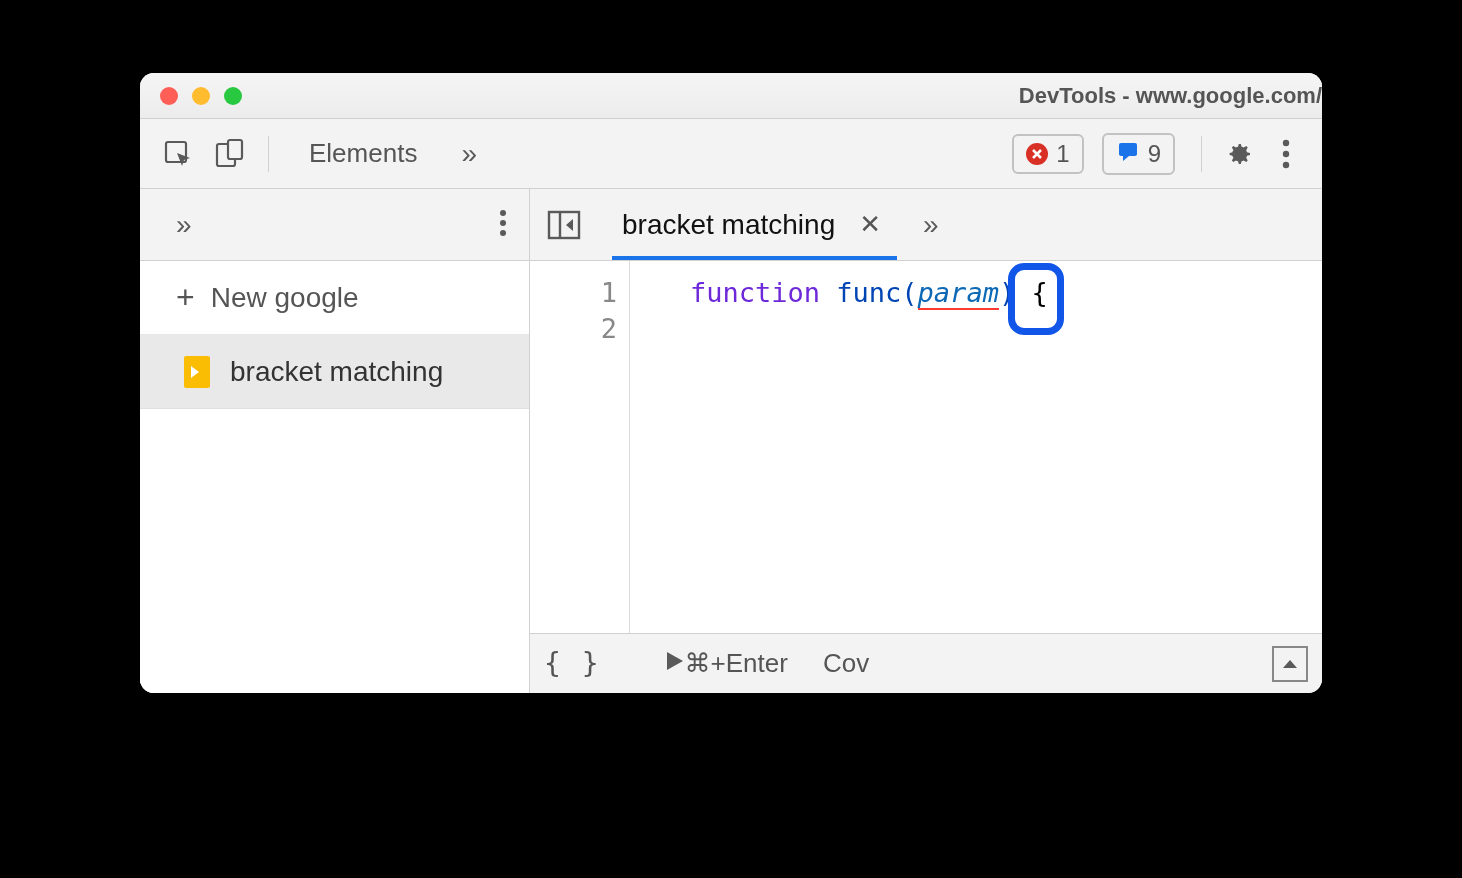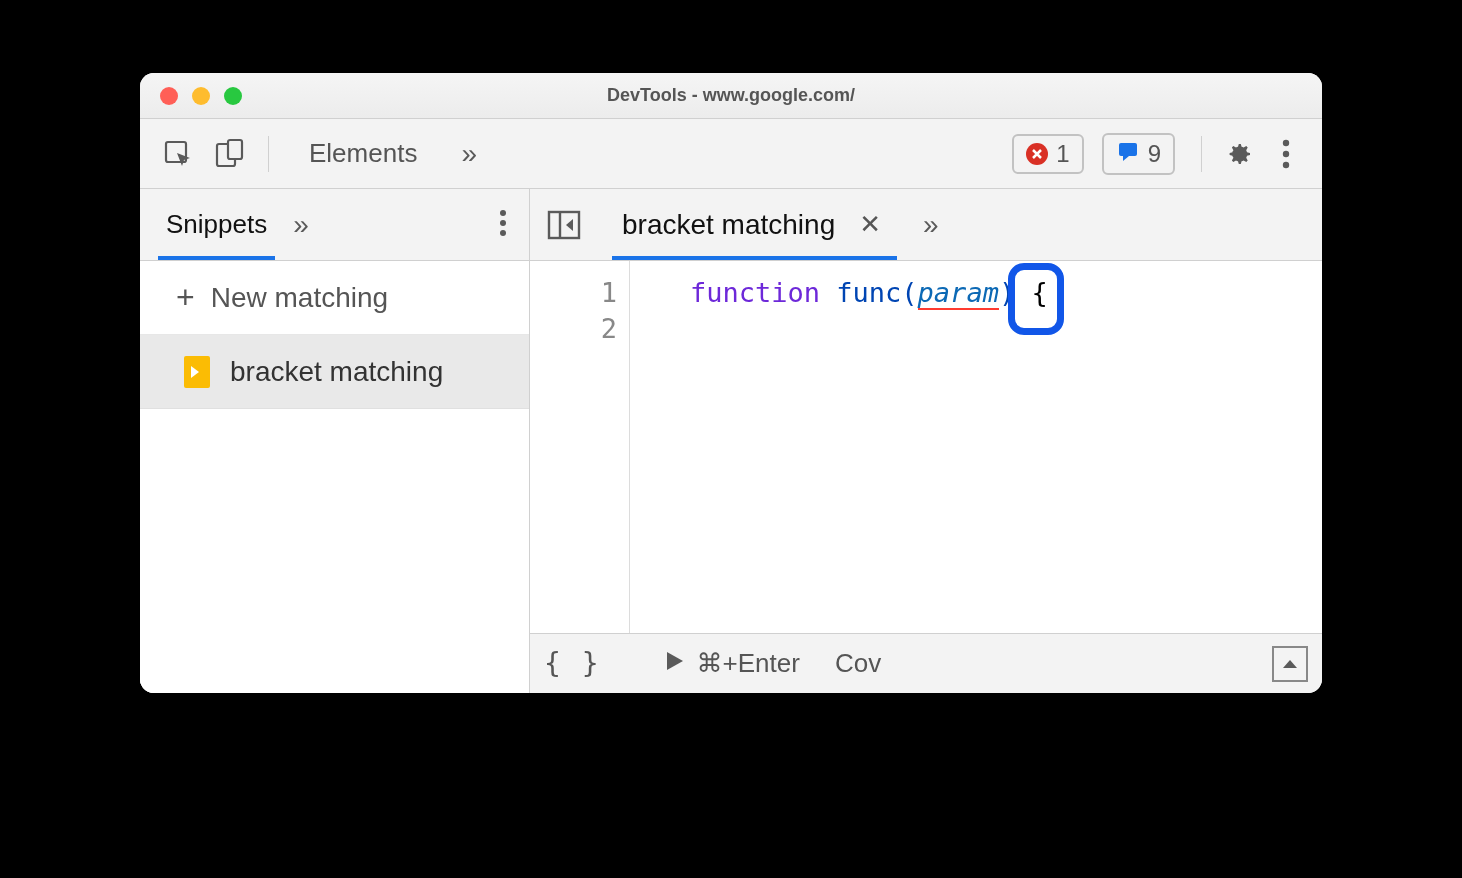--- a/index.html
+++ b/index.html
@@ -37,22 +37,22 @@
       gap: 14px;
       padding-left: 20px;
     }
     .dot { width: 18px; height: 18px; border-radius: 50%; }
     .dot.red { background: #ff5f57; }
     .dot.yellow { background: #febc2e; }
     .dot.green { background: #28c840; }
     .title {
       position: absolute;
       left: 0; right: 0;
-      text-align: center;
-      font-size: 18px;
+      text-align: right;
+      font-size: 22px;
       font-weight: 600;
       color: #555;
       pointer-events: none;
     }
     
     .toolbar {
       height: 70px;
       background: #f3f3f3;
       border-bottom: 1px solid #d0d0d0;
       display: flex;
@@ -266,21 +266,21 @@
       border-top: 1px solid #d0d0d0;
       display: flex;
       align-items: center;
       padding: 0 14px;
       gap: 22px;
       font-size: 26px;
       color: #555;
       overflow: hidden;
     }
     .statusbar .braces { font-family: Menlo, monospace; font-size: 28px; letter-spacing: 2px; }
-    .run-group { display: flex; align-items: center; gap: 12px; }
+    .run-group { display: flex; align-items: center; }
     .expand-box {
       width: 36px; height: 36px;
       border: 2px solid #888;
       display: flex; align-items: center; justify-content: center;
       margin-left: auto;
     }
   </style>
 </head>
 <body>
 
@@ -341,33 +341,32 @@
           <circle cx="4" cy="15" r="3.2"></circle>
           <circle cx="4" cy="26" r="3.2"></circle>
         </svg>
     </div>
   </div>
 
   <div class="main">
 
     <div class="sidebar">
       <div class="sidebar-tabs">
-        <div class="sidebar-tab">Snippets</div>
         <div class="sidebar-chev">»</div>
         <div class="sidebar-kebab">
           <svg width="8" height="28" viewBox="0 0 8 28" fill="#5a5a5a">
               <circle cx="4" cy="4" r="3"></circle>
               <circle cx="4" cy="14" r="3"></circle>
               <circle cx="4" cy="24" r="3"></circle>
             </svg>
         </div>
       </div>
       <div class="new-snippet">
         <span style="font-size:32px;font-weight:300;">+</span>
-        <span>New matching</span>
+        <span>New google</span>
       </div>
       <div class="snippet-item">
         <div class="file-icon"></div>
         <span>bracket matching</span>
       </div>
       <div class="sidebar-blank"></div>
     </div>
 
     <div class="editor-area">
       <div class="editor-tabs">

